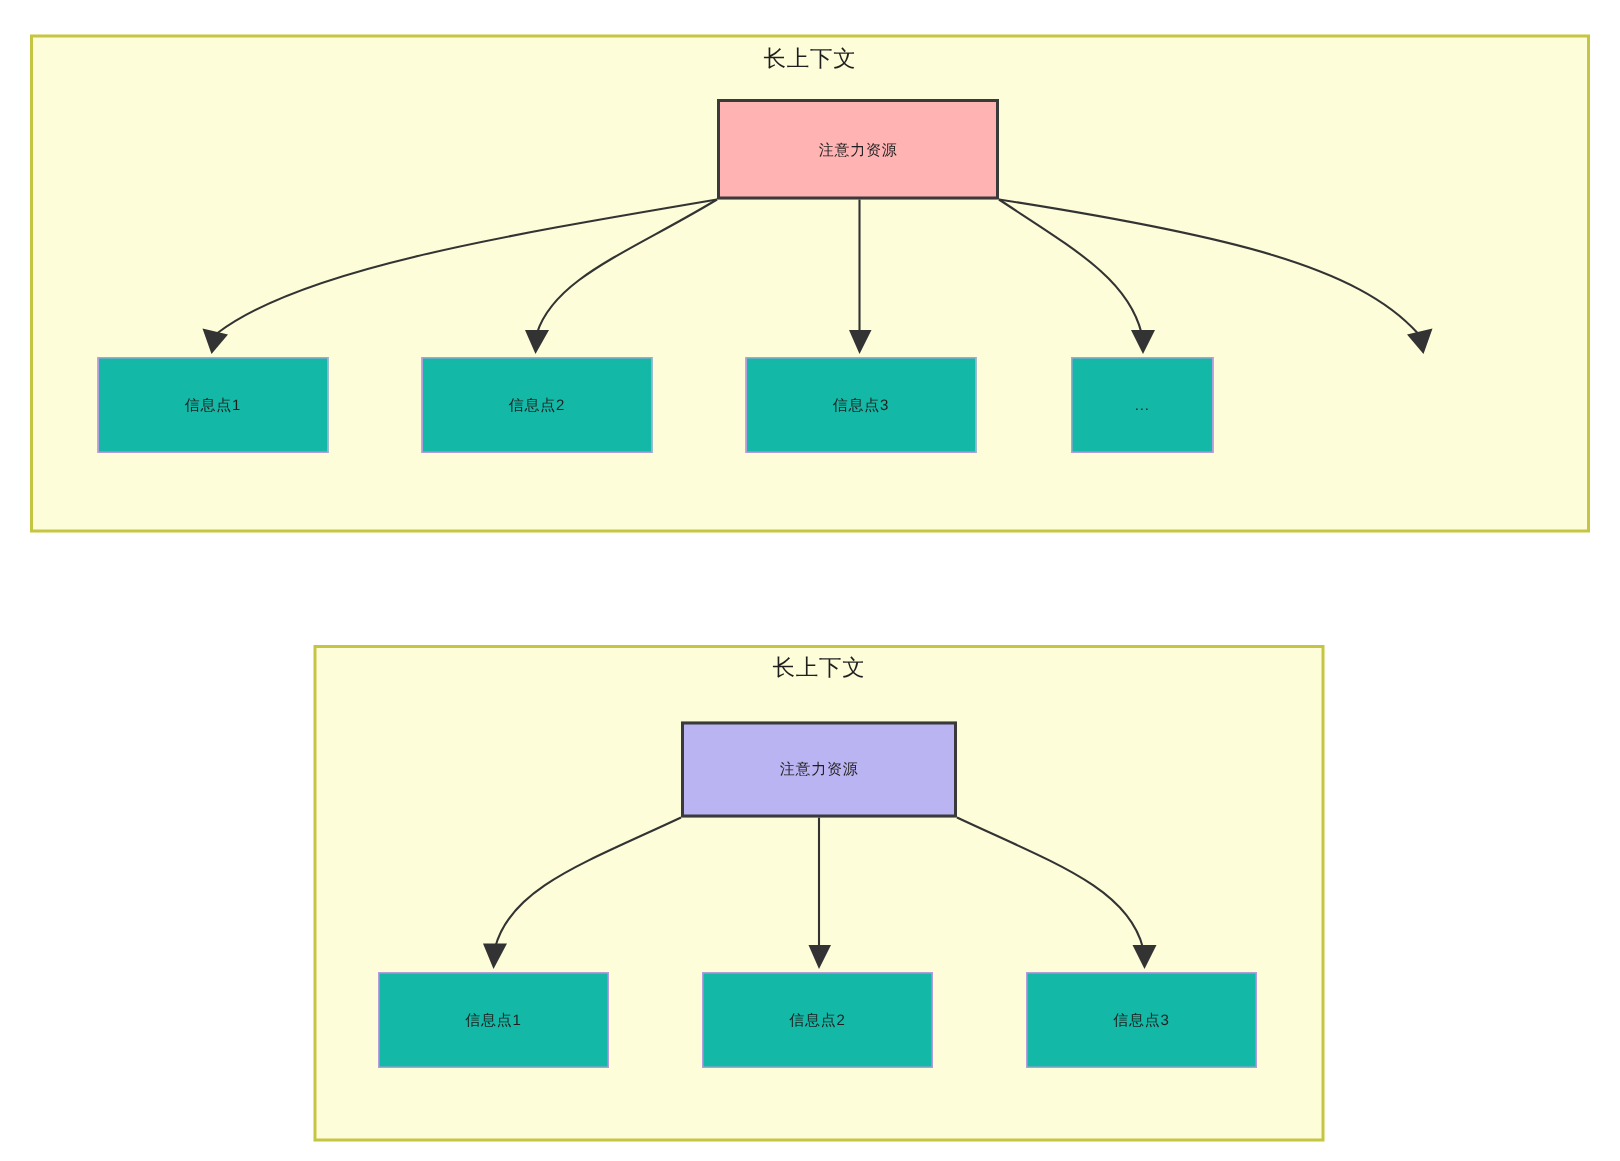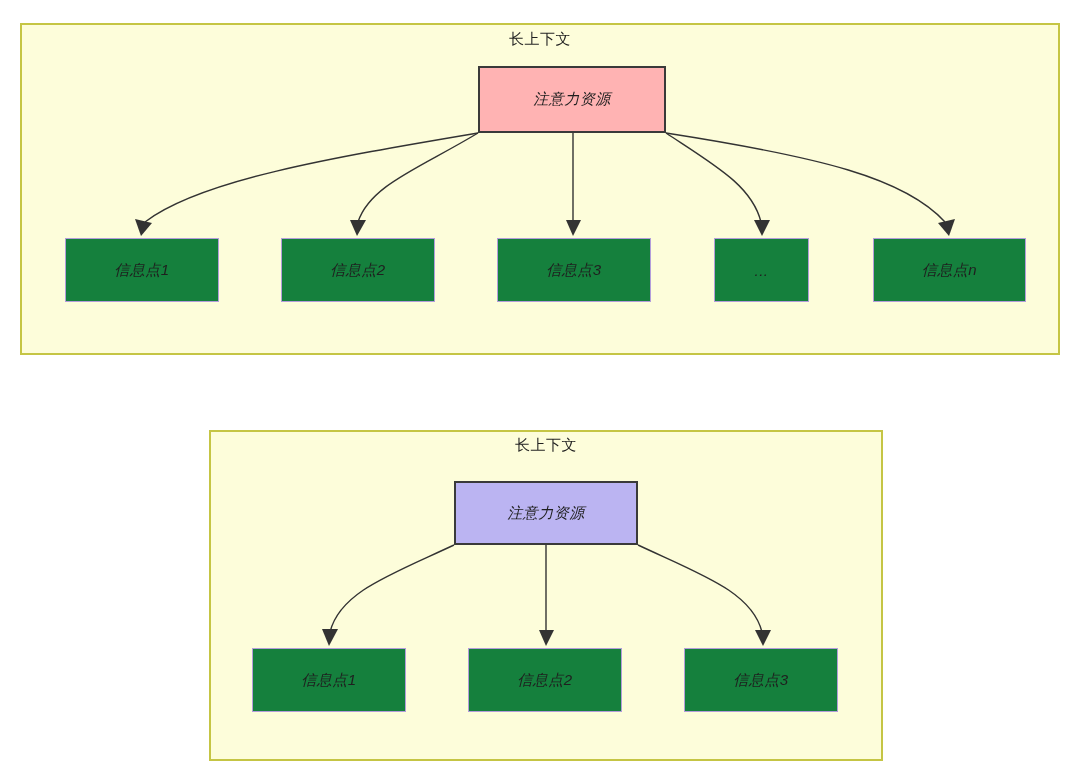--- a/index.html
+++ b/index.html
@@ -56,37 +56,36 @@
   #title-long  { left: 540px; top: 30px; }
   #title-short { left: 546px; top: 436px; }
 
   
   .node {
     position: absolute;
     box-sizing: border-box;
     display: flex;
     align-items: center;
     justify-content: center;
-    font-size: 15px;
+    font-size: 10px;
     color: #1f1f1f;
     white-space: nowrap;
     letter-spacing: 0.5px;
-    font-style: italic;
   }
 
   .node-attention-pink {
     background: #ffb3b3;
     border: 2px solid #3a3a3a;
   }
   .node-attention-purple {
     background: #bbb4f2;
     border: 2px solid #3a3a3a;
   }
   .node-info {
-    background: #15803d;
+    background: #14b8a6;
     border: 1.5px solid #b39ddb;
   }
 
   
   #node-long-attention { left: 478px; top: 66px;  width: 188px; height: 67px; }
   #node-long-info-1    { left: 65px;  top: 238px; width: 154px; height: 64px; }
   #node-long-info-2    { left: 281px; top: 238px; width: 154px; height: 64px; }
   #node-long-info-3    { left: 497px; top: 238px; width: 154px; height: 64px; }
   #node-long-info-ell  { left: 714px; top: 238px; width: 95px;  height: 64px; }
   #node-long-info-n    { left: 873px; top: 238px; width: 153px; height: 64px; }
@@ -122,21 +121,20 @@
 
   <div class="group" id="group-long"></div>
   <div class="group-title" id="title-long">长上下文</div>
 
   <div class="node node-attention-pink" id="node-long-attention">注意力资源</div>
 
   <div class="node node-info" id="node-long-info-1">信息点1</div>
   <div class="node node-info" id="node-long-info-2">信息点2</div>
   <div class="node node-info" id="node-long-info-3">信息点3</div>
   <div class="node node-info" id="node-long-info-ell">...</div>
-  <div class="node node-info" id="node-long-info-n">信息点n</div>
 
   <div class="group" id="group-short"></div>
   <div class="group-title" id="title-short">长上下文</div>
 
   <div class="node node-attention-purple" id="node-short-attention">注意力资源</div>
 
   <div class="node node-info" id="node-short-info-1">信息点1</div>
   <div class="node node-info" id="node-short-info-2">信息点2</div>
   <div class="node node-info" id="node-short-info-3">信息点3</div>
 

